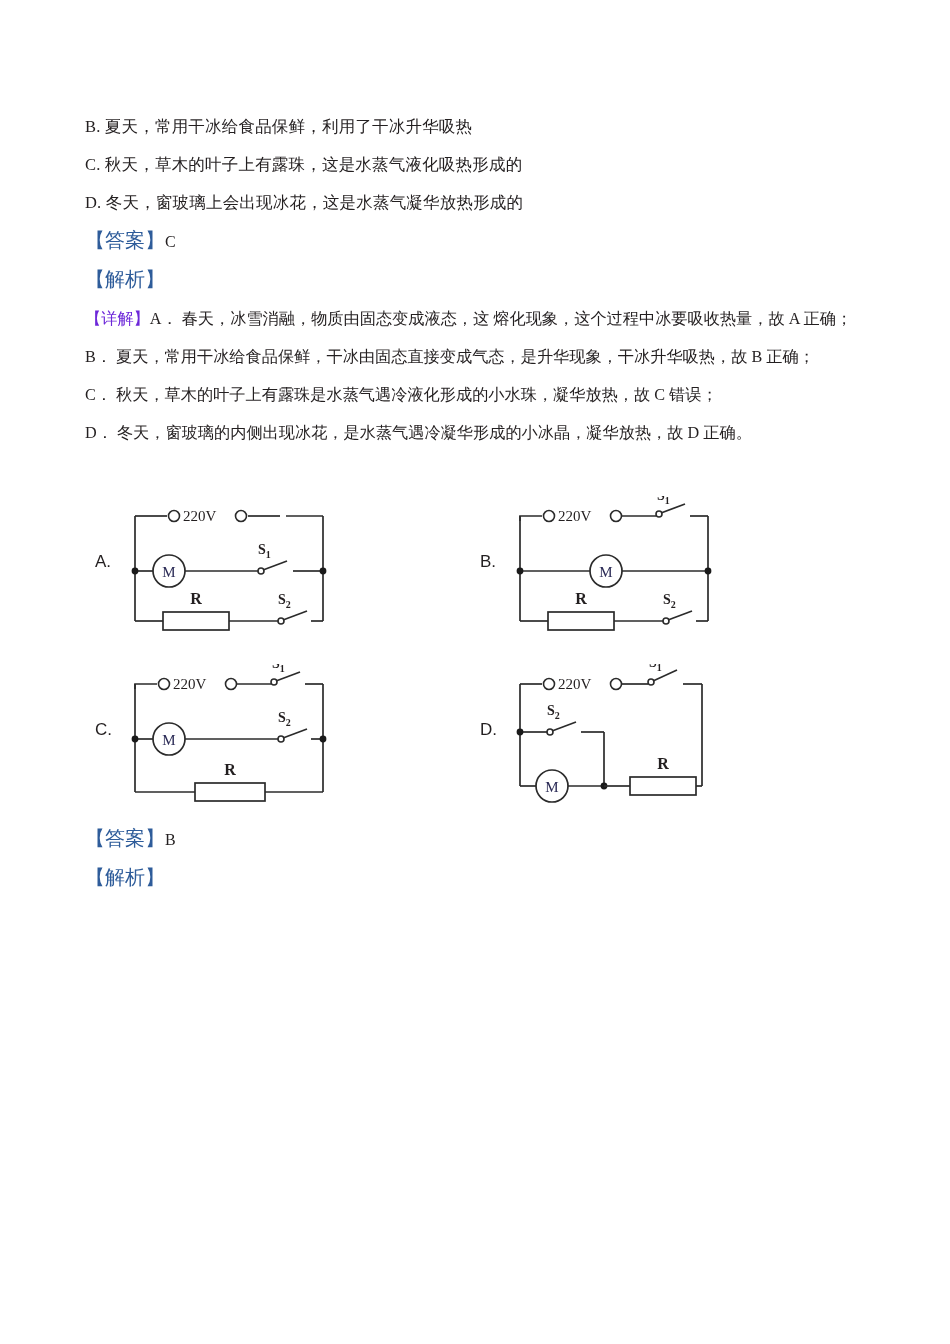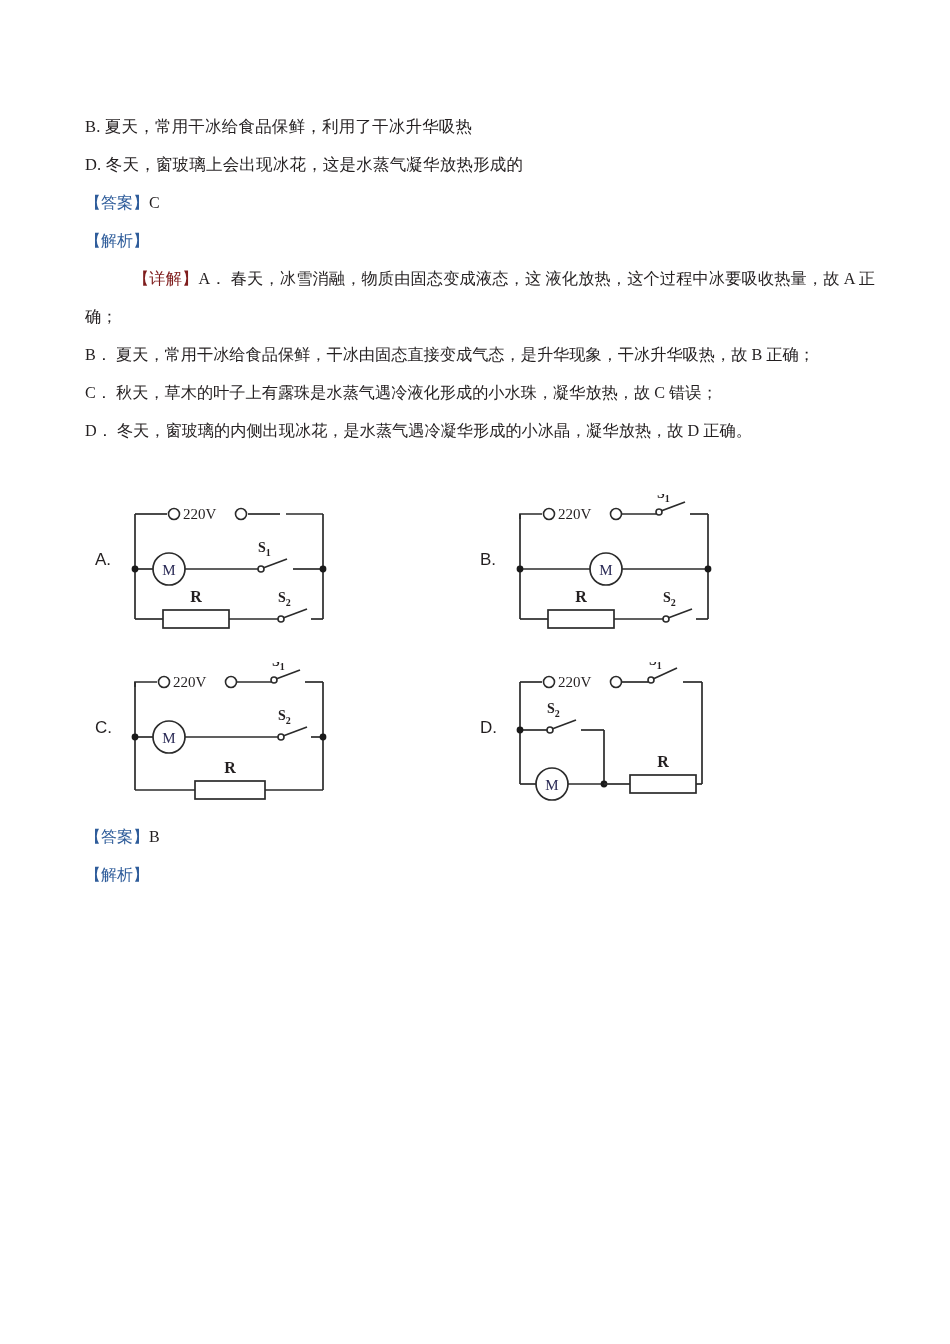--- a/index.html
+++ b/index.html
@@ -33,39 +33,38 @@
     line-height: 37px;
     color: #231f20;
     white-space: pre-wrap;
     letter-spacing: 0.2px;
   }
   .line.opt {
     line-height: 38px;
   }
   .marker {
     color: #2e5c9a;
-    font-size: 16px;
+    font-size: 20px;
     line-height: 37px;
   }
   .marker-line {
     line-height: 38px;
   }
   .blk {
     color: #231f20;
   }
   .para {
     font-size: 16.2px;
     line-height: 38px;
     color: #231f20;
     text-align: justify;
     white-space: normal;
   }
   .para .lbl {
-    color: #7f1d1d;
-    margin-left: 48px;
+    color: #6d28d9;
   }
   .spacer-sm { height: 14px; }
   .spacer-md { height: 30px; }
   .spacer-lg { height: 40px; }
   .q-text {
     font-size: 16.2px;
     line-height: 38px;
     text-align: justify;
     color: #231f20;
   }
@@ -140,27 +139,28 @@
     fill: #ffffff;
   }
 </style>
 </head>
 <body>
 
 <div class="page">
   <div class="content">
 
     <div class="line opt">B. 夏天，常用干冰给食品保鲜，利用了干冰升华吸热</div>
+    <div class="line opt">C. 秋天，草木的叶子上有露珠，这是水蒸气液化吸热形成的</div>
     <div class="line opt">D. 冬天，窗玻璃上会出现冰花，这是水蒸气凝华放热形成的</div>
 
     <div class="marker-line"><span class="marker">【答案】</span><span class="blk">C</span></div>
 
     <div class="marker-line"><span class="marker">【解析】</span></div>
 
-    <div class="para"><span class="lbl">【详解】</span><span>A． 春天，冰雪消融，物质由固态变成液态，这  液化放热，这个过程中冰要吸收热量，故 A 正确；</span></div>
+    <div class="para"><span class="lbl">【详解】</span><span>A． 春天，冰雪消融，物质由固态变成液态，这  熔化现象，这个过程中冰要吸收热量，故 A 正确；</span></div>
     <div class="para">B． 夏天，常用干冰给食品保鲜，干冰由固态直接变成气态，是升华现象，干冰升华吸热，故 B 正确；</div>
     <div class="para">C． 秋天，草木的叶子上有露珠是水蒸气遇冷液化形成的小水珠，凝华放热，故 C 错误；</div>
     <div class="para">D． 冬天，窗玻璃的内侧出现冰花，是水蒸气遇冷凝华形成的小冰晶，凝华放热，故 D 正确。</div>
 
     <div class="spacer-md"></div>
 
 
     <div class="circuits">
 
       <div class="circuit" style="left:10px; top:0;">

